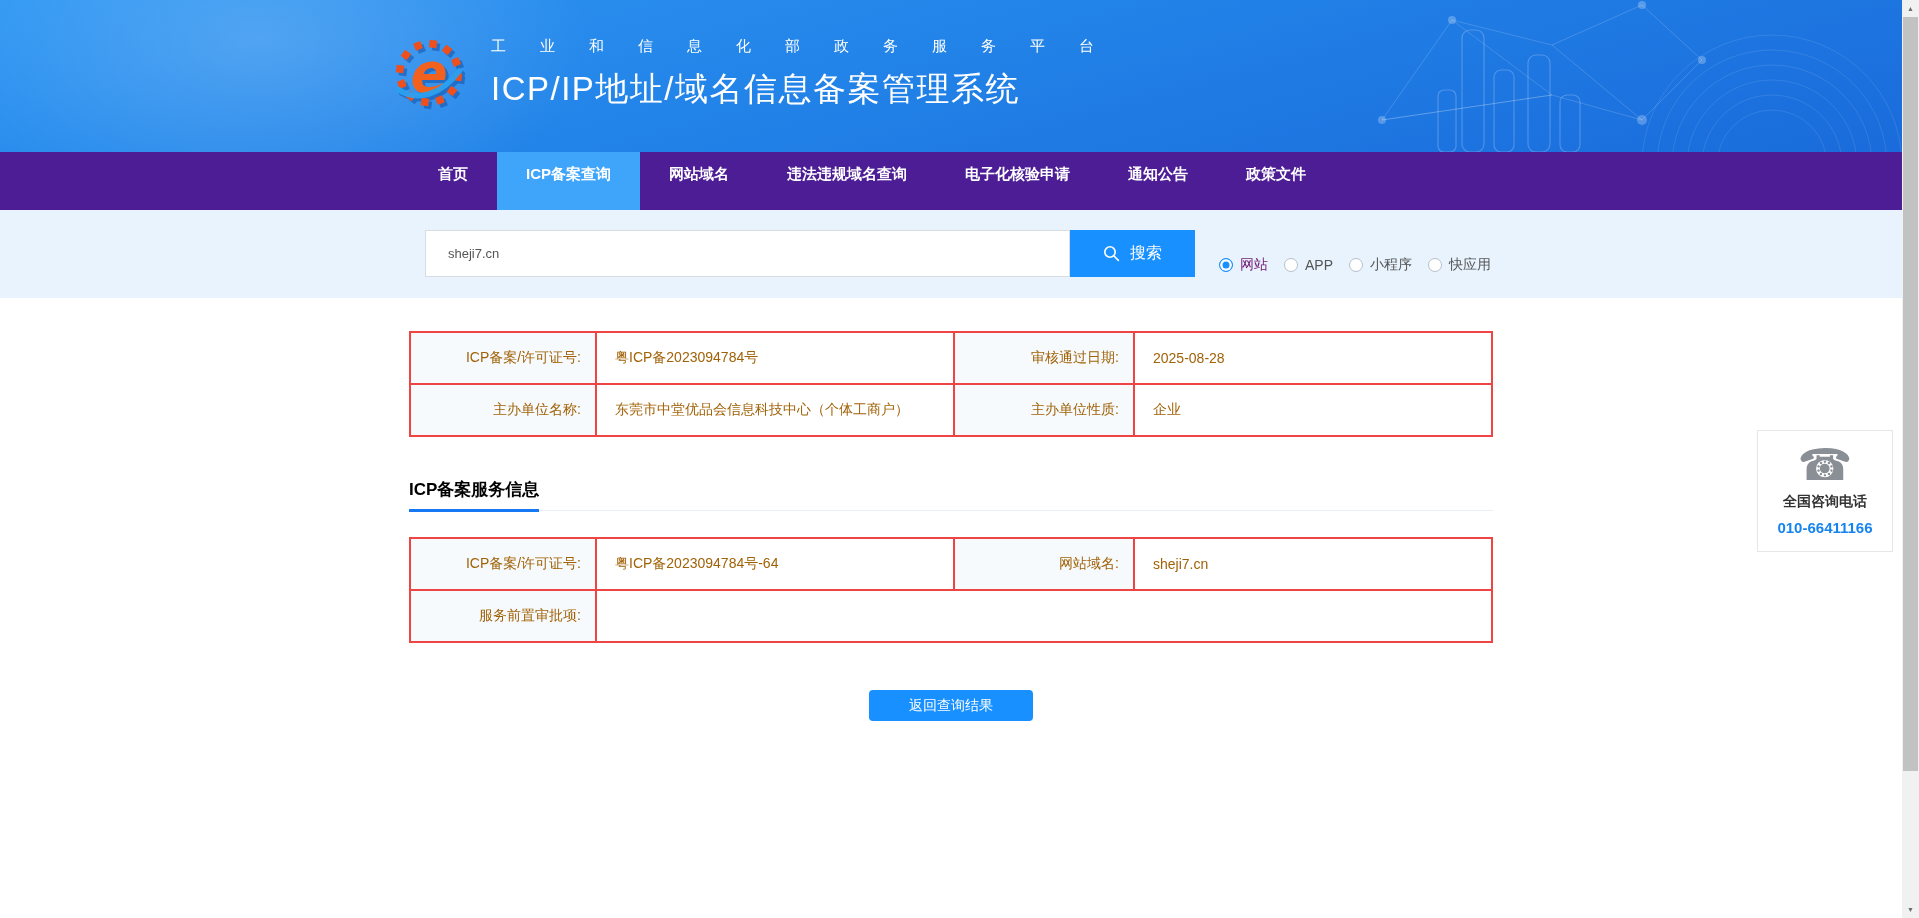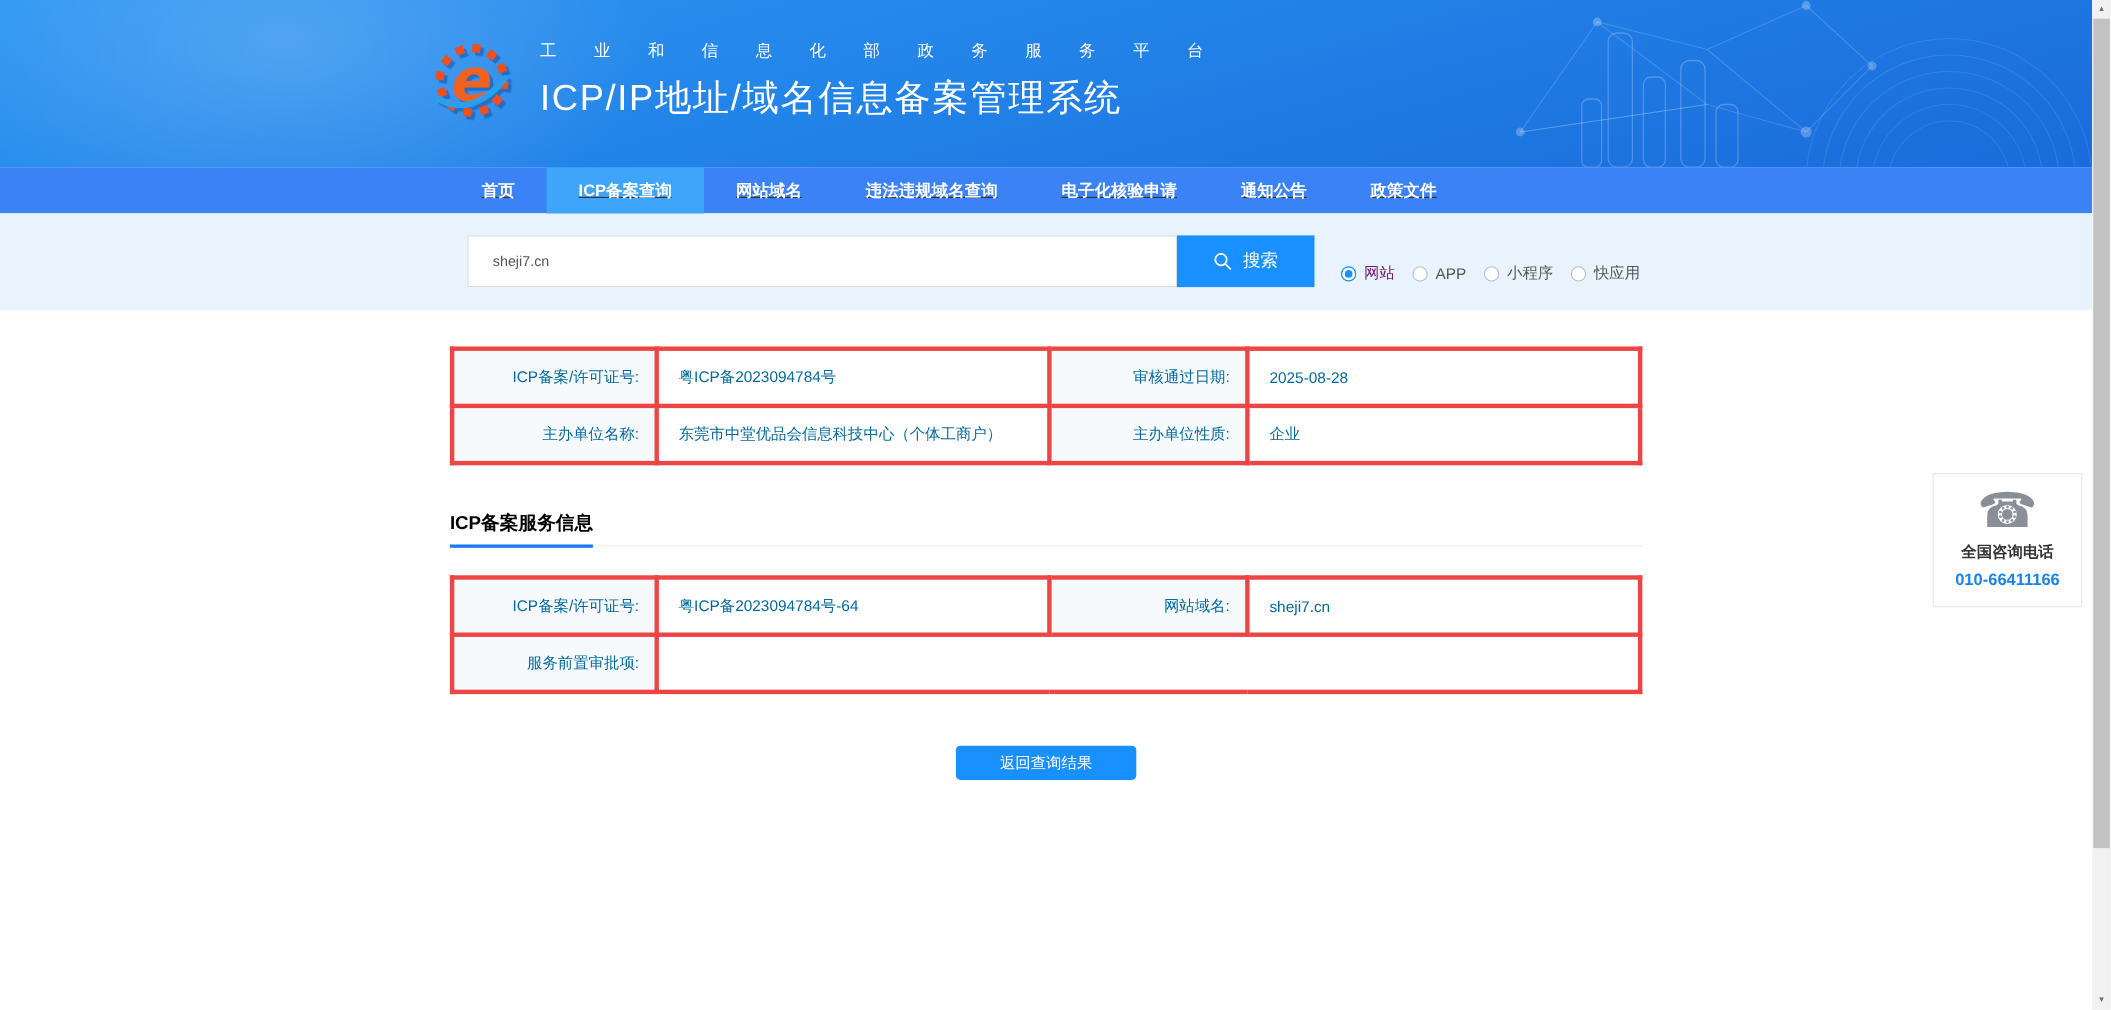--- a/index.html
+++ b/index.html
@@ -27,21 +27,21 @@
           filter: drop-shadow(3px 3px 0 rgba(18,80,168,0.55)); }
   .title-block { padding-top:37px; margin-left:82px; }
   .platform-line {
     color:#fff; font-size:15px; letter-spacing:34px; white-space:nowrap; font-weight:400;
   }
   .system-title {
     color:#fff; font-size:33px; font-weight:500; letter-spacing:1.5px; margin-top:11px; white-space:nowrap;
   }
 
   
-  .nav { height:42px; background:#3b82f6;text-decoration:underline; }
+  .nav { height:58px; background:#4c1d95; }
   .nav-inner { width:1084px; margin:0 auto; display:flex; height:100%; }
   .nav-item {
     color:#fff; font-size:15px; font-weight:bold; line-height:43px;
     padding:0 29px; cursor:pointer; white-space:nowrap;
   }
   .nav-item.active { background:#3fa5fa; }
 
   
   .search-section { height:88px; background:#e8f3fd; }
   .search-inner { position:relative; width:1084px; margin:0 auto; height:100%; }
@@ -70,21 +70,21 @@
   
   .main { width:1084px; margin:0 auto; position:relative; }
   .section-head { border-bottom:1px solid #e9eef4; margin-top:35px; }
   .section-head.second { margin-top:41px; }
   .section-title {
     display:inline-block; font-size:17px; font-weight:bold; color:#000;
     padding-bottom:8px; border-bottom:3px solid #1678f2; margin-bottom:-2px;
   }
   table.info-table { width:1084px; border-collapse:collapse; margin-top:33px; table-layout:fixed; }
   table.info-table.second { margin-top:26px; }
-  .info-table td { border:4px solid #ef4444; height:52px; font-size:14px; color:#0369a1; }
+  .info-table td { border:2px solid #ef4444; height:52px; font-size:14px; color:#a16207; }
   .info-table td.lbl {
     background:#f6fafd; text-align:right; padding-right:14px; width:186px;
   }
   .info-table td.lbl2 { width:180px; }
   .info-table td.val { padding-left:18px; background:#fff; }
 
   .back-btn-wrap { text-align:center; margin-top:47px; }
   .back-btn {
     width:164px; height:31px; background:#1890ff; border:none; border-radius:4px;
     color:#fff; font-size:14px; cursor:pointer; font-family:inherit;

